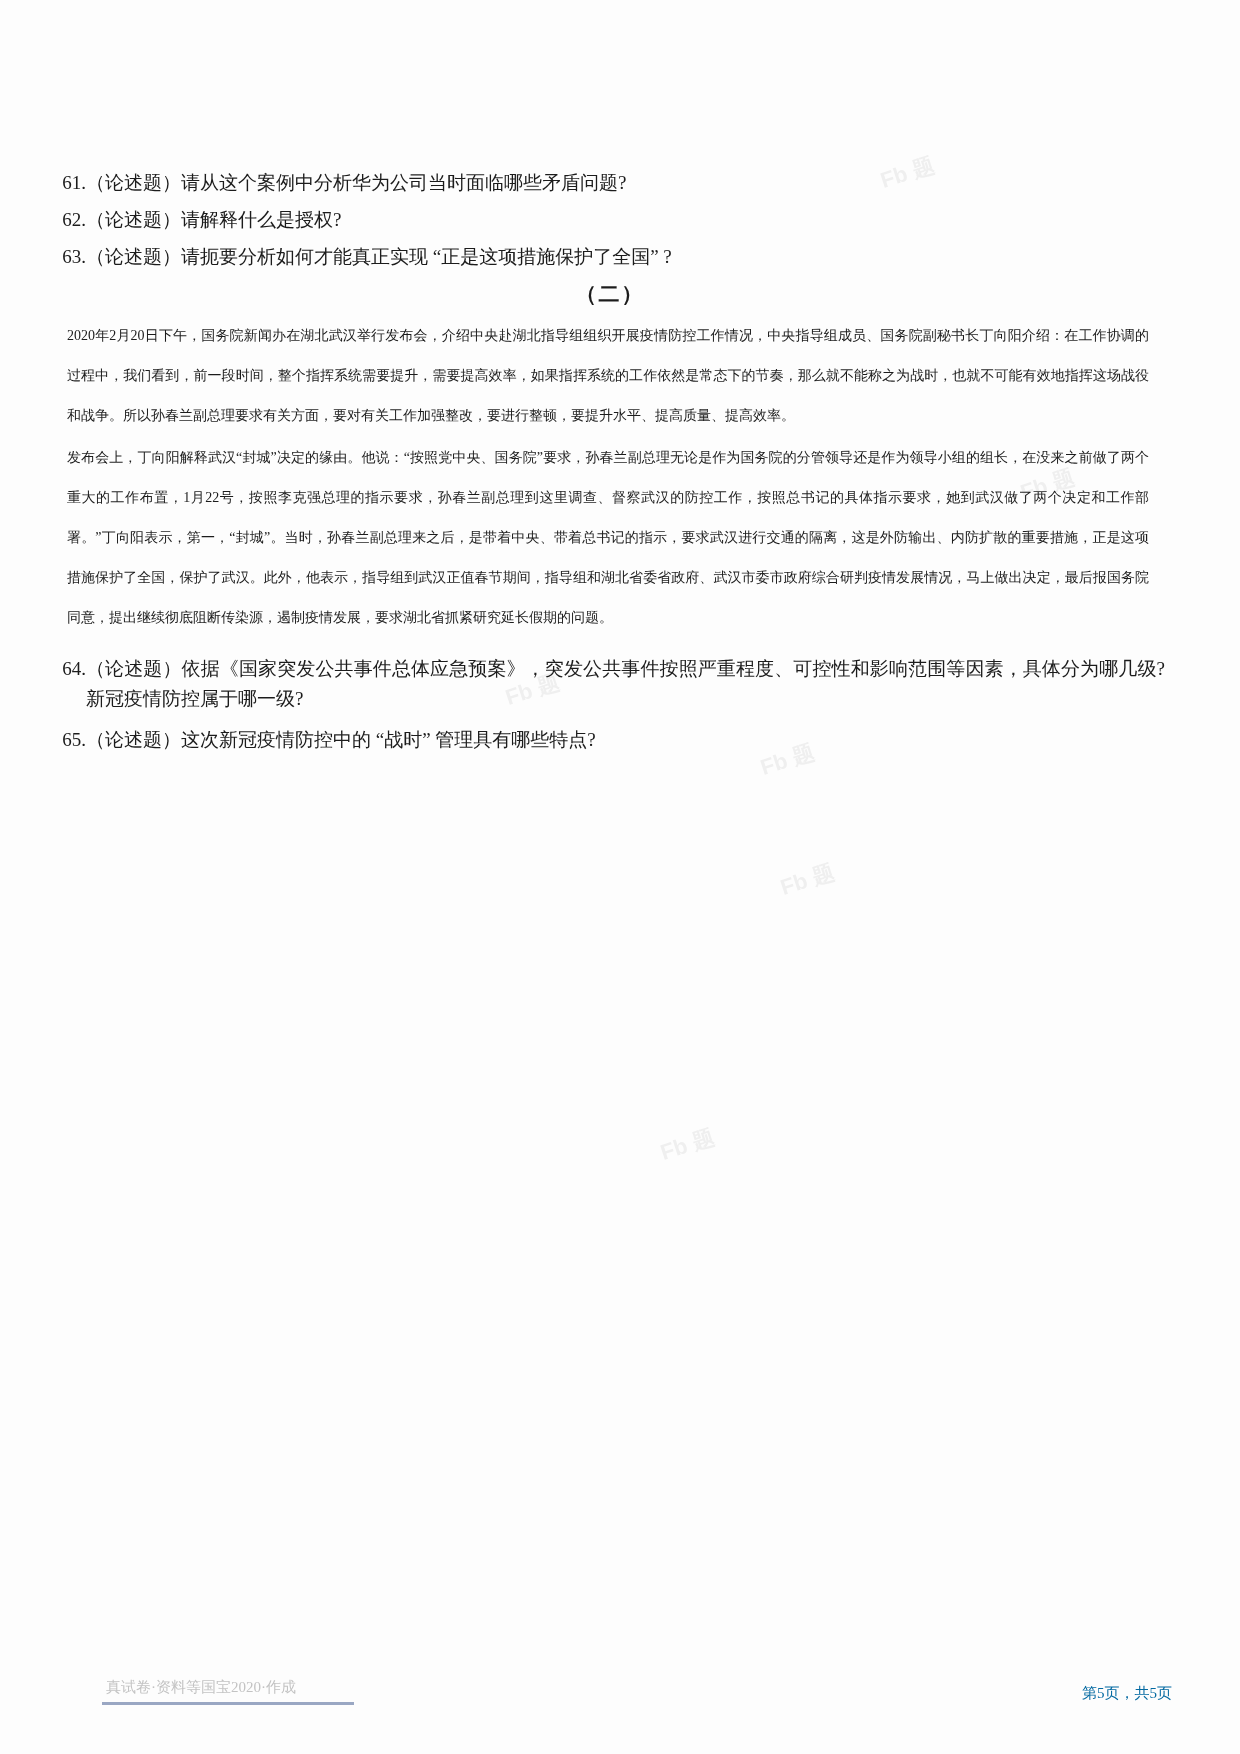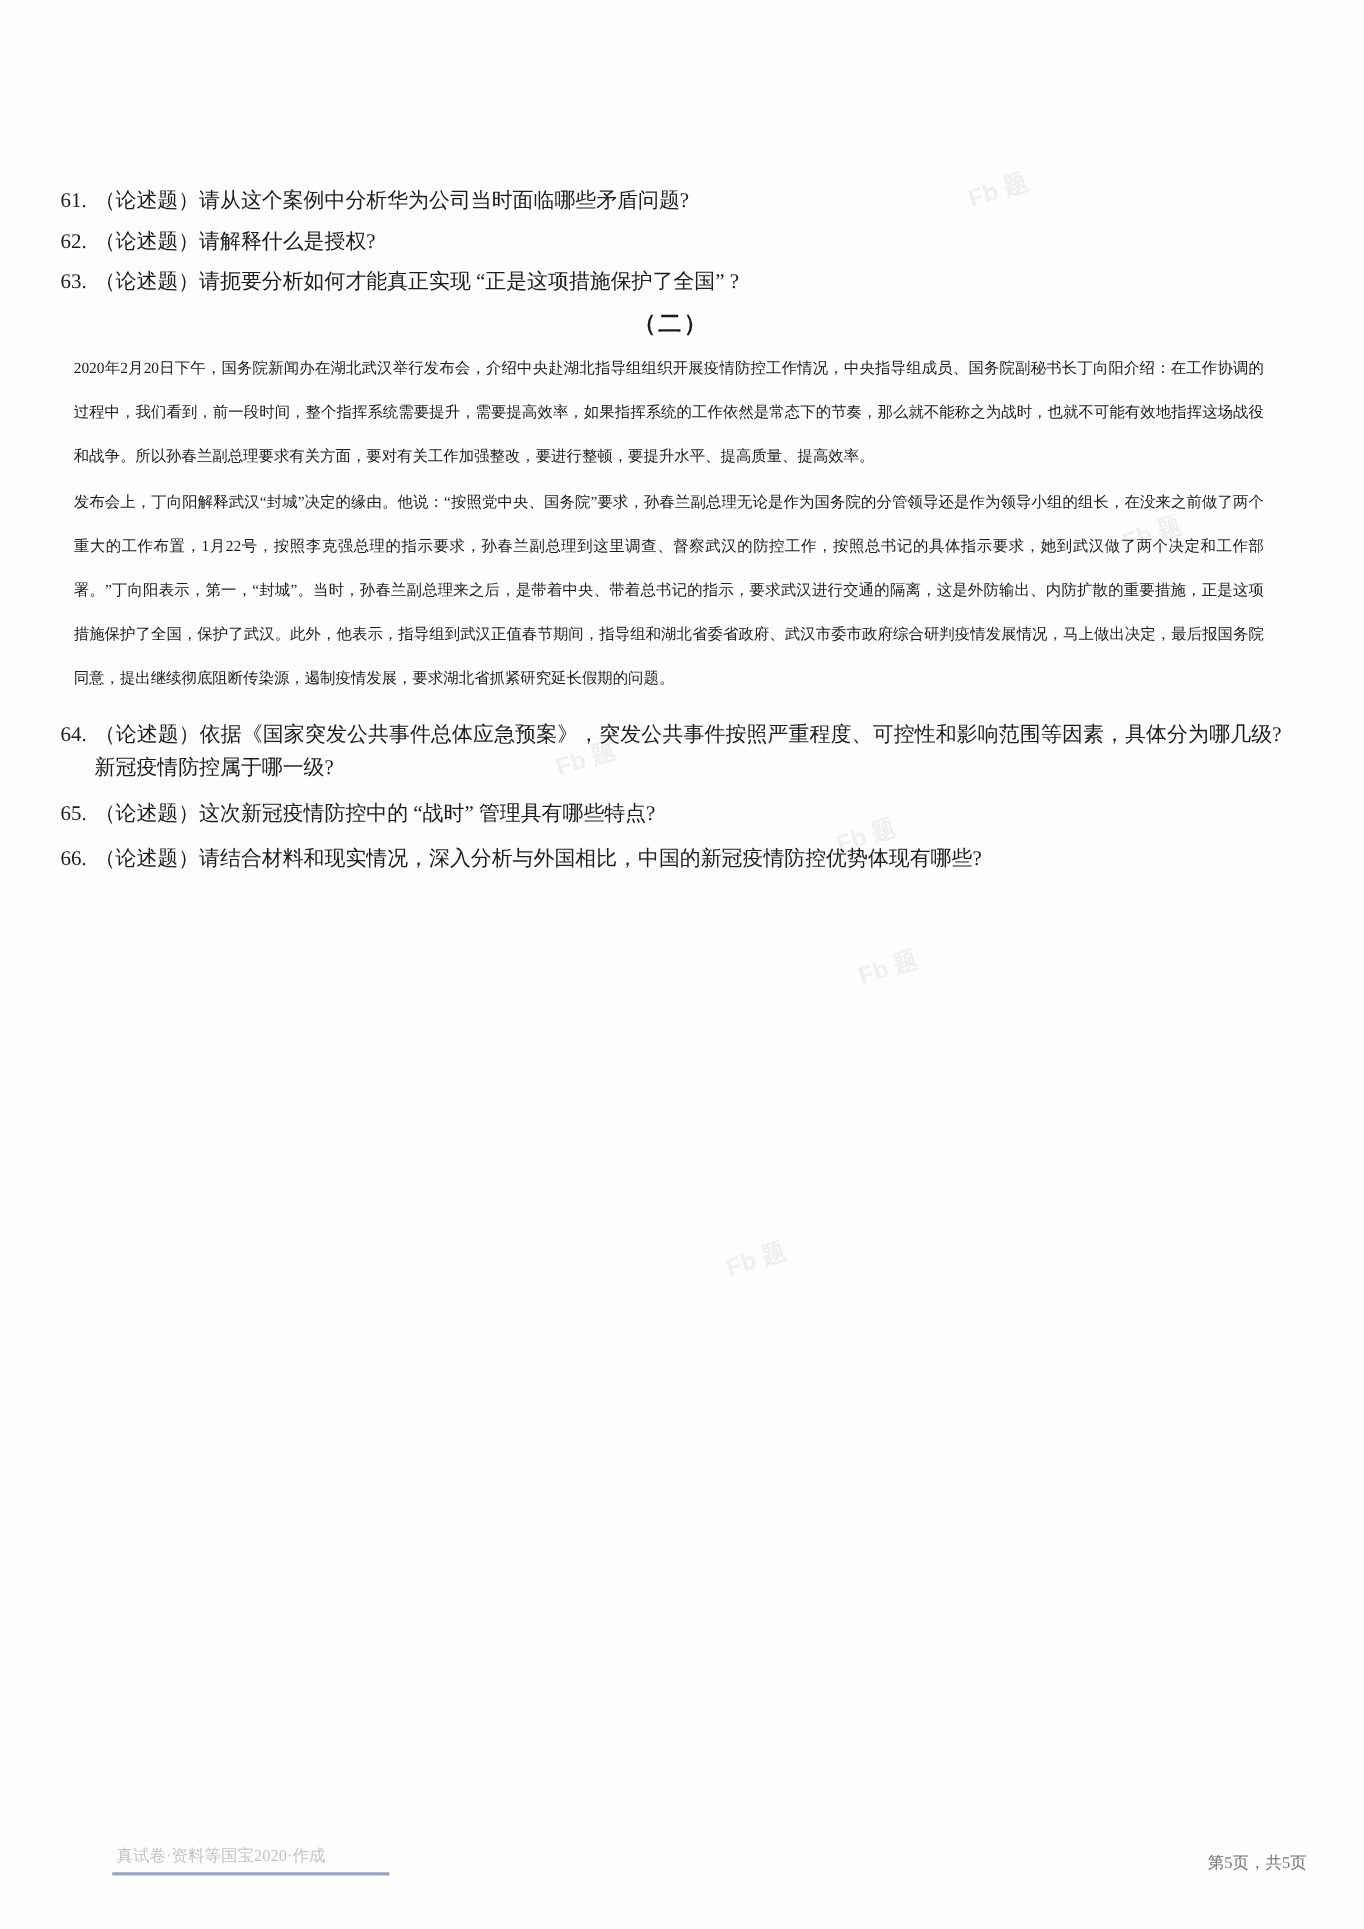--- a/index.html
+++ b/index.html
@@ -25,20 +25,21 @@
   .question {
     display: flex;
     align-items: flex-start;
     font-size: 19px;
     line-height: 30px;
     margin-bottom: 7px;
   }
   .qnum {
     flex: 0 0 31px;
     white-space: nowrap;
+    text-align: right;
   }
   .qtext {
     flex: 1 1 auto;
     text-align: justify;
   }
   .section-header {
     text-align: center;
     font-weight: bold;
     font-size: 21px;
     line-height: 30px;
@@ -69,23 +70,23 @@
     color: #c3c3c3;
     margin-left: 26px;
   }
   .footer-left {
     position: absolute;
     left: 80px;
     top: 0;
   }
   .footer-right {
     position: absolute;
-    right: 52px;
+    right: 68px;
     top: 6px;
-    color: #737373;
+    color: #0369a1;
   }
   .footer-rule {
     position: absolute;
     left: 76px;
     top: 24px;
     width: 252px;
     height: 3px;
     background: rgba(72, 96, 148, 0.55);
   }
   .watermark {
@@ -138,24 +139,20 @@
       <div class="question">
         <span class="qnum">64.</span>
         <span class="qtext">（论述题）依据《国家突发公共事件总体应急预案》，突发公共事件按照严重程度、可控性和影响范围等因素，具体分为哪几级? 新冠疫情防控属于哪一级?</span>
       </div>
 
       <div class="question">
         <span class="qnum">65.</span>
         <span class="qtext">（论述题）这次新冠疫情防控中的 “战时” 管理具有哪些特点?</span>
       </div>
 
-      <div class="question">
-        <span class="qnum">66.</span>
-        <span class="qtext">（论述题）请结合材料和现实情况，深入分析与外国相比，中国的新冠疫情防控优势体现有哪些?</span>
-      </div>
 
     </div>
   </div>
 
   <div class="footer">
     <span class="footer-left">真试卷·资料等国宝2020·作成</span>
     <span class="footer-rule"></span>
     <span class="footer-right">第5页，共5页</span>
   </div>
 

